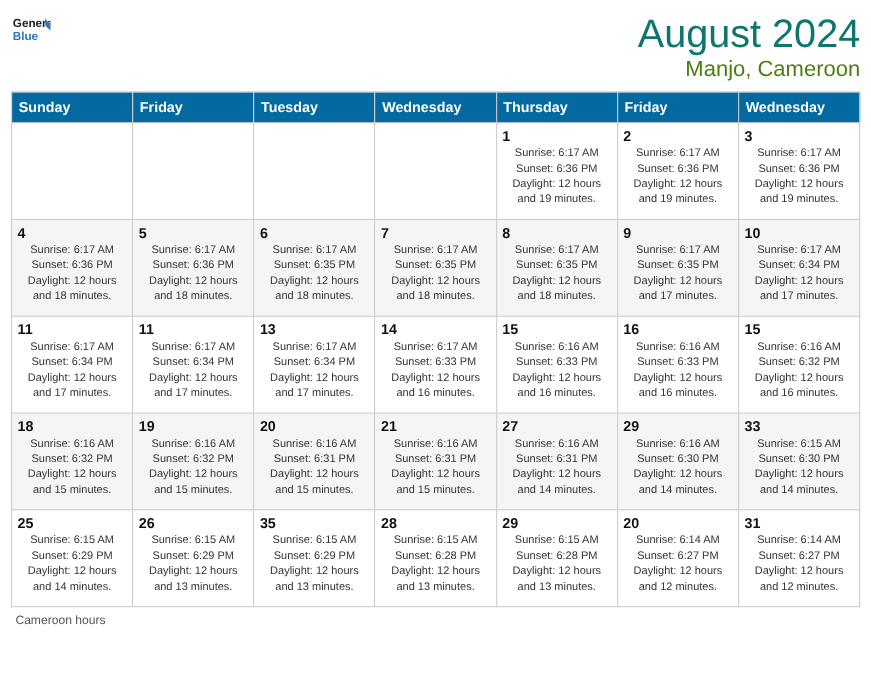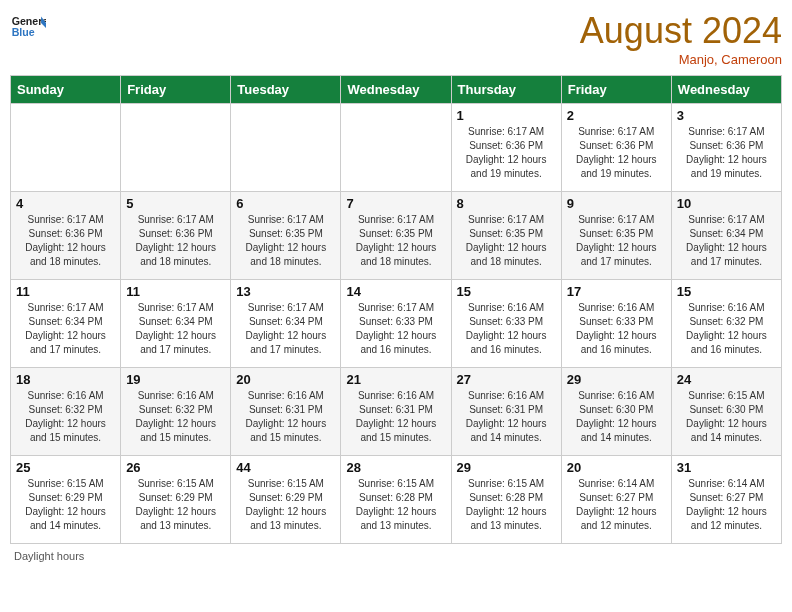--- a/index.html
+++ b/index.html
@@ -24,25 +24,25 @@
     .logo-icon {
       width: 36px;
       height: 36px;
     }
     .title-area {
       text-align: right;
     }
     .month-title {
       font-size: 36px;
       font-weight: normal;
-      color: #a16207;
+      color: #0f766e;
     }
     .location-title {
-      font-size: 13px;
-      color: #c2410c;
+      font-size: 20px;
+      color: #4d7c0f;
     }
     table {
       width: 100%;
       border-collapse: collapse;
       table-layout: fixed;
     }
     th {
       background-color: #2e76c2;
       color: #fff;
       text-align: left;
@@ -68,21 +68,21 @@
       color: #111;
     }
     .day-info {
       line-height: 1.4;
       font-size: 10px;
       color: #333;
       text-align: center;
     }
     tr:nth-child(even) td { background-color: #f5f5f5; }
     tr:nth-child(odd) td { background-color: #fff; }
-    th { background-color: #15803d; }
+    th { background-color: #0369a1; }
     .footer {
       margin-top: 6px;
       font-size: 11px;
       color: #555;
       text-align: left;
       padding-left: 4px;
     }
   </style>
 </head>
 <body>
@@ -223,21 +223,21 @@
 and 16 minutes.</div>
         </td>
         <td class="has-data">
           <div class="day-num">15</div>
           <div class="day-info" style="white-space: pre-line;">Sunrise: 6:16 AM
 Sunset: 6:33 PM
 Daylight: 12 hours
 and 16 minutes.</div>
         </td>
         <td class="has-data">
-          <div class="day-num">17</div>
+          <div class="day-num">16</div>
           <div class="day-info" style="white-space: pre-line;">Sunrise: 6:16 AM
 Sunset: 6:33 PM
 Daylight: 12 hours
 and 16 minutes.</div>
         </td>
         <td class="has-data">
           <div class="day-num">15</div>
           <div class="day-info" style="white-space: pre-line;">Sunrise: 6:16 AM
 Sunset: 6:32 PM
 Daylight: 12 hours
@@ -281,21 +281,21 @@
 and 14 minutes.</div>
         </td>
         <td class="has-data">
           <div class="day-num">29</div>
           <div class="day-info" style="white-space: pre-line;">Sunrise: 6:16 AM
 Sunset: 6:30 PM
 Daylight: 12 hours
 and 14 minutes.</div>
         </td>
         <td class="has-data">
-          <div class="day-num">24</div>
+          <div class="day-num">33</div>
           <div class="day-info" style="white-space: pre-line;">Sunrise: 6:15 AM
 Sunset: 6:30 PM
 Daylight: 12 hours
 and 14 minutes.</div>
         </td>
       </tr>
       <tr>
         <td class="has-data">
           <div class="day-num">25</div>
           <div class="day-info" style="white-space: pre-line;">Sunrise: 6:15 AM
@@ -304,21 +304,21 @@
 and 14 minutes.</div>
         </td>
         <td class="has-data">
           <div class="day-num">26</div>
           <div class="day-info" style="white-space: pre-line;">Sunrise: 6:15 AM
 Sunset: 6:29 PM
 Daylight: 12 hours
 and 13 minutes.</div>
         </td>
         <td class="has-data">
-          <div class="day-num">44</div>
+          <div class="day-num">35</div>
           <div class="day-info" style="white-space: pre-line;">Sunrise: 6:15 AM
 Sunset: 6:29 PM
 Daylight: 12 hours
 and 13 minutes.</div>
         </td>
         <td class="has-data">
           <div class="day-num">28</div>
           <div class="day-info" style="white-space: pre-line;">Sunrise: 6:15 AM
 Sunset: 6:28 PM
 Daylight: 12 hours
@@ -343,14 +343,14 @@
           <div class="day-info" style="white-space: pre-line;">Sunrise: 6:14 AM
 Sunset: 6:27 PM
 Daylight: 12 hours
 and 12 minutes.</div>
         </td>
       </tr>
     </tbody>
 </table>
 
 <div class="footer">
-  <span>Daylight hours</span>
+  <span>Cameroon hours</span>
 </div>
 
 </body></html>

